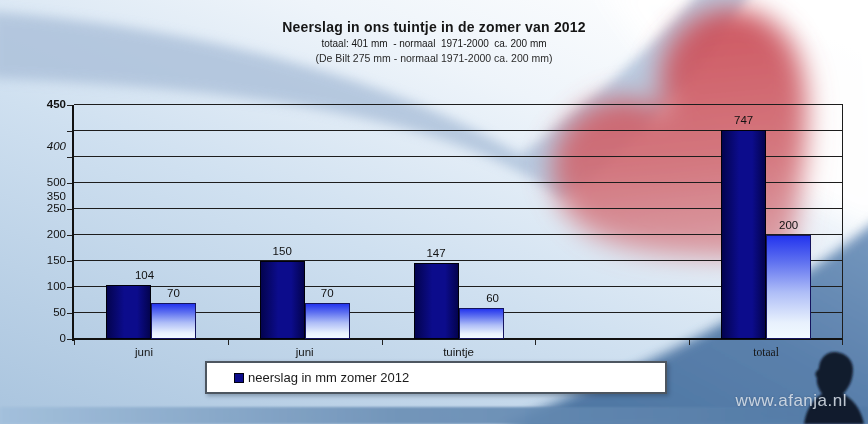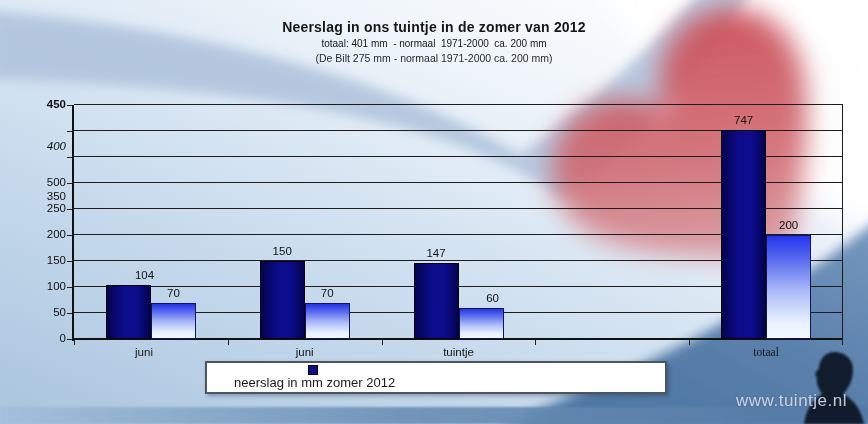--- a/index.html
+++ b/index.html
@@ -46,21 +46,21 @@
   }
 
   
   .legend{
     position:absolute;left:205px;top:361px;width:462px;height:33px;
     background:#ffffff;border:2px solid #4d5660;box-sizing:border-box;
     box-shadow:2px 2px 4px rgba(30,45,70,.35);
     display:flex;align-items:center;
     font-size:13px;color:#1a1a1a;z-index:6;
   }
-  .legend-item{display:flex;align-items:center;flex-direction:column;}
+  .legend-item{display:flex;align-items:center;}
   .legend-item-1{margin-left:27px;}
   .legend-item-2{margin-left:56px;}
   .legend-marker{
     width:10px;height:10px;margin-right:4px;box-sizing:border-box;
     border:1px solid #101040;
   }
 
   
   .watermark{
     position:absolute;right:21px;bottom:13px;
@@ -194,15 +194,15 @@
       <div class="xlabel" style="left: 622.1px; font-family: Liberation Serif, serif;">totaal</div>
     </div>
 
   <div class="legend">
     <div class="legend-item legend-item-1">
       <span class="legend-marker" style="background: rgb(12, 12, 140); border-color: rgb(0, 0, 16);"></span>
       <span>neerslag in mm zomer 2012</span>
     </div>
   </div>
 
-  <div class="watermark">www.tuintje.nl</div>
+  <div class="watermark">www.afanja.nl</div>
 
 </div>
 
 </body></html>

